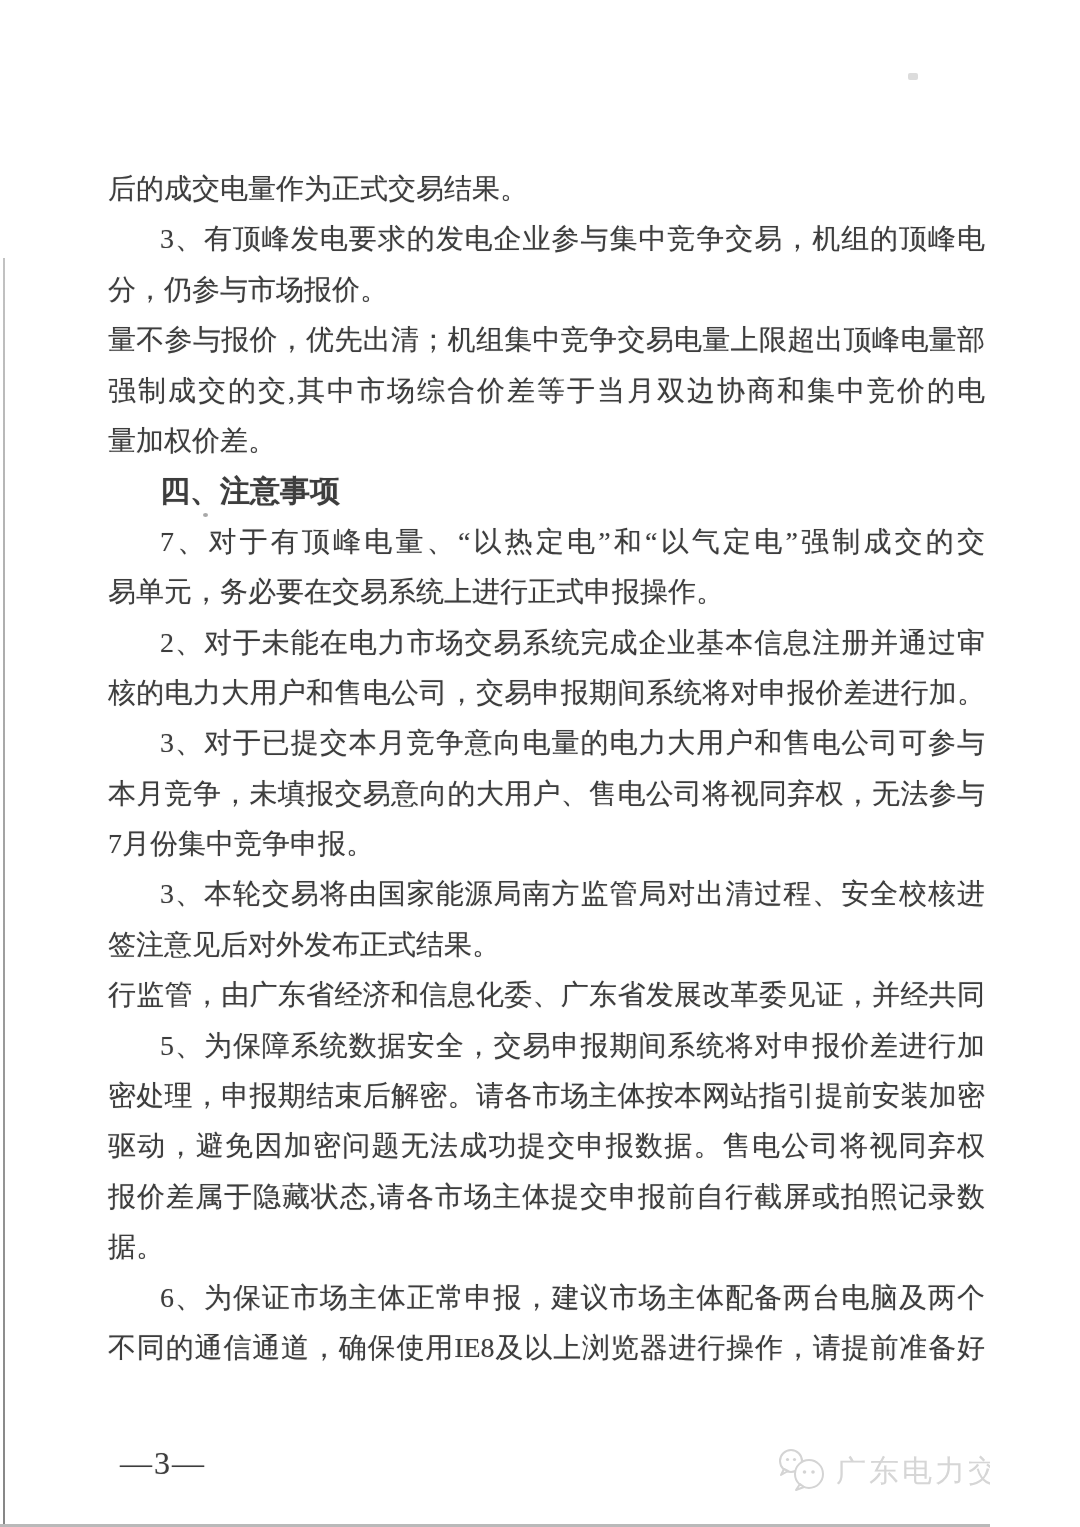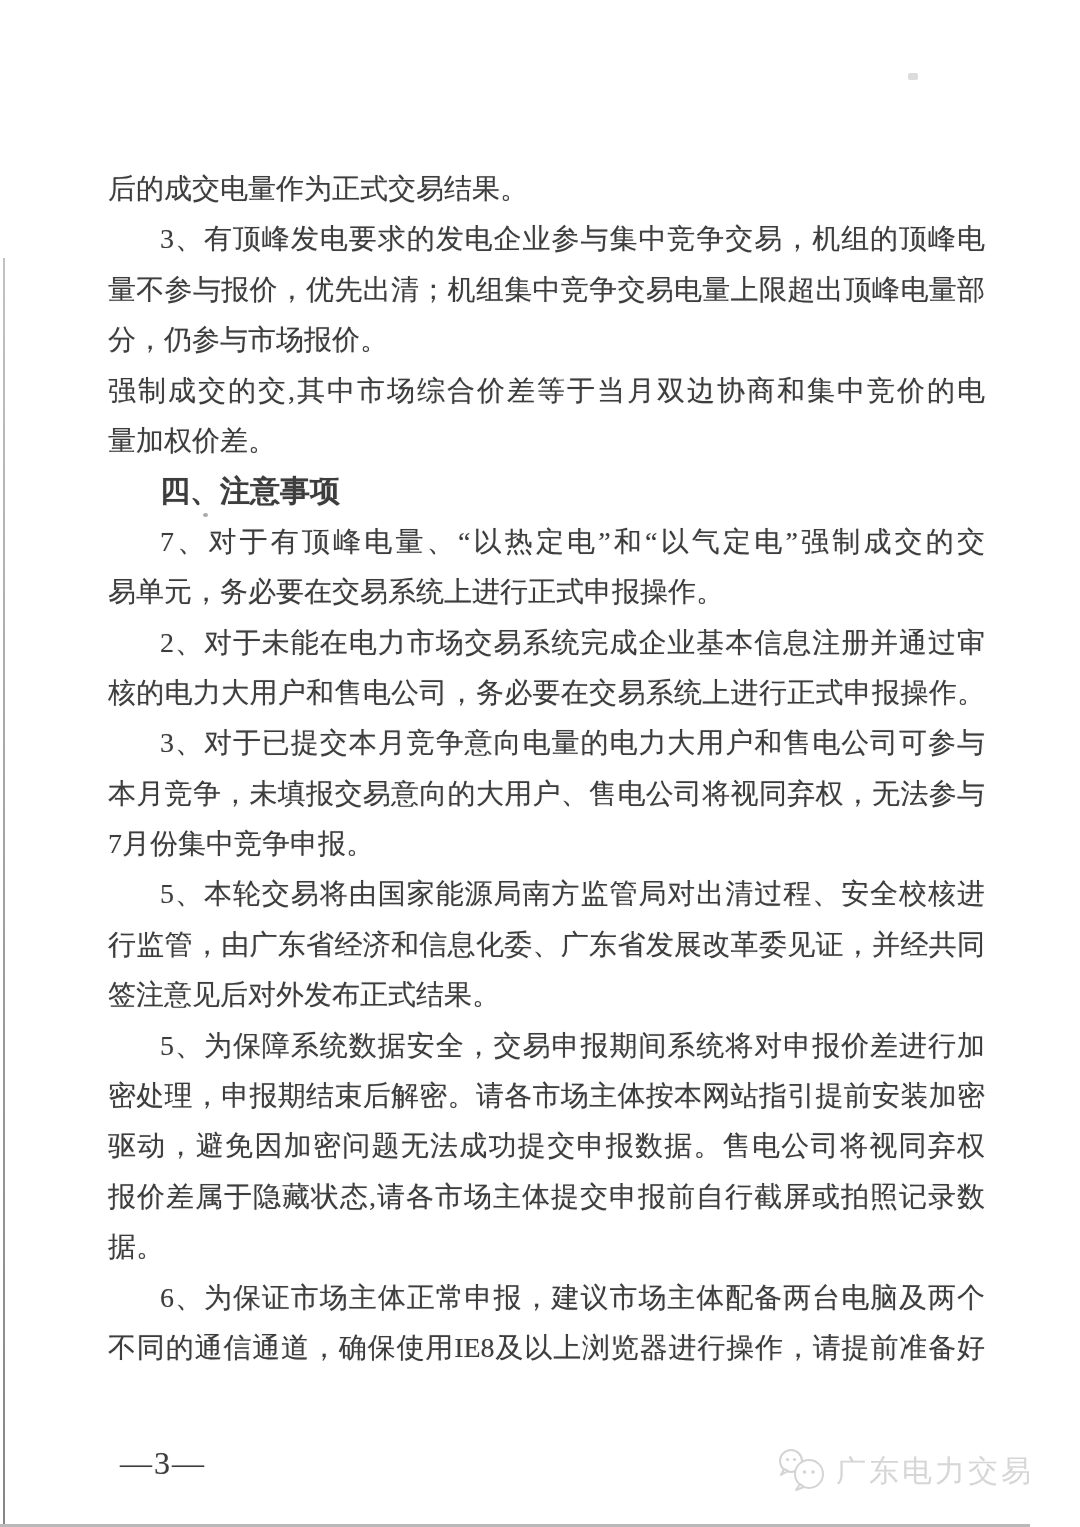--- a/index.html
+++ b/index.html
@@ -3,21 +3,20 @@
 <meta charset="utf-8">
 <style>
   html, body { margin:0; padding:0; background:#ffffff; }
   .page {
     position:relative;
     width:990px; height:1527px;
     background: var(--bg-color, #ffffff);
     overflow:hidden;
     font-family:"Liberation Serif","DejaVu Serif",serif;
     color: var(--text-color, #3d3d3d);
-    padding-left: 40px;
   }
   #text-block{
     position:absolute; left:108px; top:164px; width:877px;
   }
   .line{
     height:50.4px; line-height:50.4px; font-size:28px;
     text-align:justify; text-justify:inter-character;
     text-shadow:0 0 1px rgba(61,61,61,0.35);
     white-space:normal; overflow:visible;
   }
@@ -72,35 +71,35 @@
 
   <div id="left-edge-line"></div>
   <div id="right-edge-line"></div>
   <div id="bottom-edge-line"></div>
   <div id="top-right-mark"></div>
   <div id="heading-mark"></div>
 
   <div id="text-block">
       <div class="line end">后的成交电量作为正式交易结果。</div>
       <div class="line first">3、有顶峰发电要求的发电企业参与集中竞争交易，机组的顶峰电</div>
+      <div class="line end">分，仍参与市场报价。</div>
       <div class="line full">量不参与报价，优先出清；机组集中竞争交易电量上限超出顶峰电量部</div>
-      <div class="line end">分，仍参与市场报价。</div>
       <div class="line full">强制成交的交,其中市场综合价差等于当月双边协商和集中竞价的电</div>
       <div class="line end">量加权价差。</div>
       <div class="line heading">四、注意事项</div>
       <div class="line first">7、对于有顶峰电量、“以热定电”和“以气定电”强制成交的交</div>
       <div class="line end">易单元，务必要在交易系统上进行正式申报操作。</div>
       <div class="line first">2、对于未能在电力市场交易系统完成企业基本信息注册并通过审</div>
-      <div class="line full">核的电力大用户和售电公司，务必要在交易系统上进行正式申报操作。</div>
+      <div class="line full">核的电力大用户和售电公司，交易申报期间系统将对申报价差进行加。</div>
       <div class="line first">3、对于已提交本月竞争意向电量的电力大用户和售电公司可参与</div>
       <div class="line full">本月竞争，未填报交易意向的大用户、售电公司将视同弃权，无法参与</div>
       <div class="line end">7月份集中竞争申报。</div>
-      <div class="line first">5、本轮交易将由国家能源局南方监管局对出清过程、安全校核进</div>
+      <div class="line first">3、本轮交易将由国家能源局南方监管局对出清过程、安全校核进</div>
+      <div class="line end">签注意见后对外发布正式结果。</div>
       <div class="line full">行监管，由广东省经济和信息化委、广东省发展改革委见证，并经共同</div>
-      <div class="line end">签注意见后对外发布正式结果。</div>
       <div class="line first">5、为保障系统数据安全，交易申报期间系统将对申报价差进行加</div>
       <div class="line full">密处理，申报期结束后解密。请各市场主体按本网站指引提前安装加密</div>
       <div class="line full">驱动，避免因加密问题无法成功提交申报数据。售电公司将视同弃权</div>
       <div class="line full">报价差属于隐藏状态,请各市场主体提交申报前自行截屏或拍照记录数</div>
       <div class="line end">据。</div>
       <div class="line first">6、为保证市场主体正常申报，建议市场主体配备两台电脑及两个</div>
       <div class="line full">不同的通信通道，确保使用IE8及以上浏览器进行操作，请提前准备好</div>
     </div>
 
   <div id="page-number">—3—</div>

